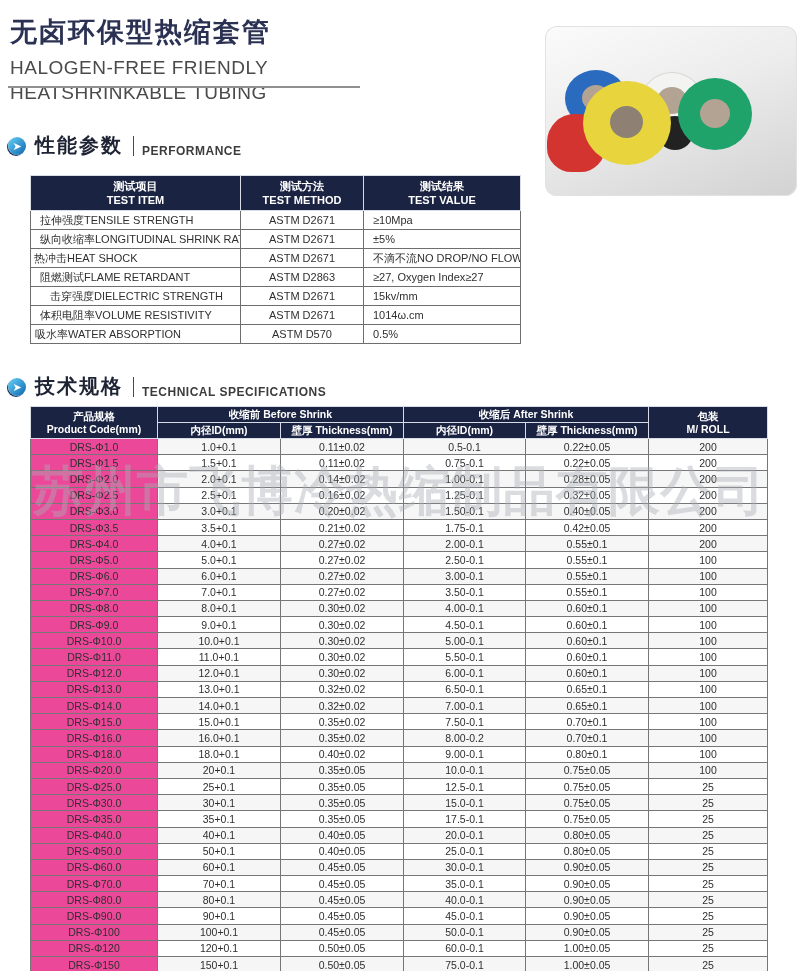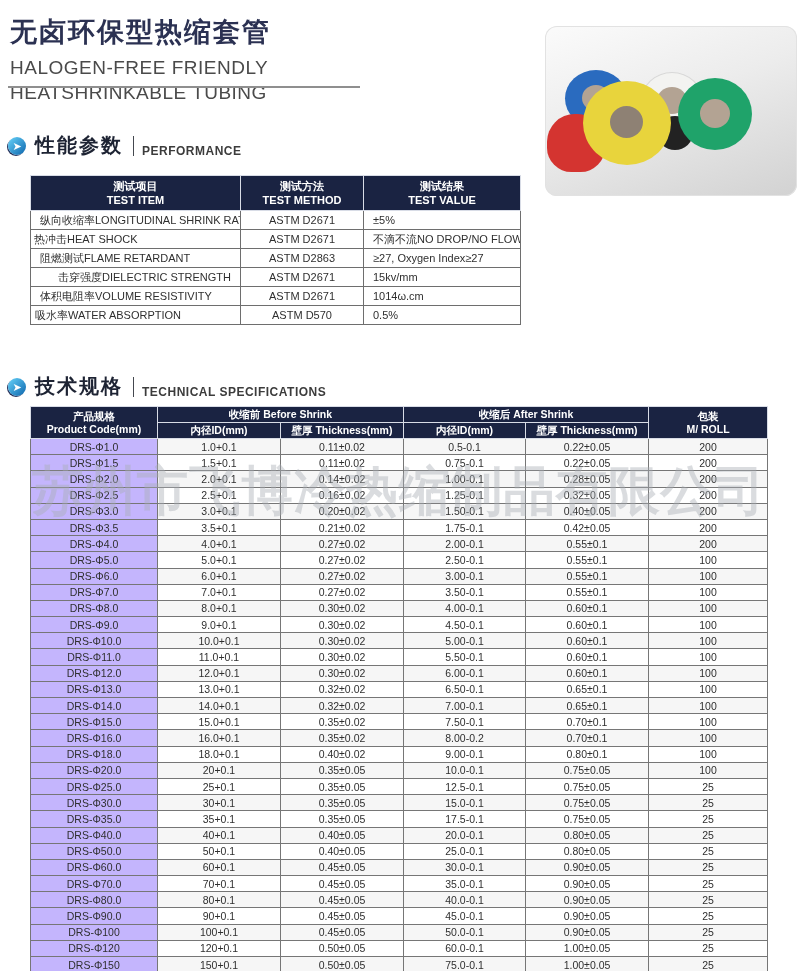--- a/index.html
+++ b/index.html
@@ -54,21 +54,21 @@
   .perf-table thead th{font-size:11px;line-height:14px;height:32px;}
   .perf-table tbody td{font-size:11px;height:18px;border:1px solid #6e6e6e;background:#fff;
     text-align:center;padding:0 3px;color:#2f2f2f;}
 
   
   .spec-table{position:absolute;left:30px;top:406px;width:737px;border:1px solid #3c3c3c;}
   .spec-table thead th{font-size:10.5px;line-height:12.5px;height:15px;padding:0;}
   .spec-table thead tr:first-child th[rowspan]{height:31px;}
   .spec-table tbody td{font-size:10.5px;height:15.2px;border:1px solid #767676;background:#ffffff;
     text-align:center;padding:0 2px;color:#2f2f2f;}
-  .spec-table tbody td:first-child{background:#c4b5fd;}
+  .spec-table tbody td:first-child{background:#ec4899;}
   .spec-table tbody tr:nth-child(odd) td:not(:first-child){background:#f6f6f6;}
 
   
   .watermark{position:absolute;left:32px;top:456px;width:745px;z-index:6;pointer-events:none;
     font-size:53px;font-weight:bold;color:#a8aeb5;opacity:0.42;white-space:nowrap;
     letter-spacing:1px;transform:scaleX(0.97);transform-origin:left center;}
 </style>
 </head>
 <body>
 
@@ -122,36 +122,41 @@
         <span>TEST METHOD</span>
       </th>
       <th>
         <span>测试结果</span>
         <span>TEST VALUE</span>
       </th>
     </tr>
   </thead>
   <tbody>
       <tr>
+        <td style="text-align: left; padding-left: 9px;">拉伸强度TENSILE STRENGTH</td>
+        <td>ASTM D2671</td>
+        <td style="text-align: left; padding-left: 9px;">≥10Mpa</td>
+      </tr>
+      <tr>
         <td style="text-align: left; padding-left: 9px;">纵向收缩率LONGITUDINAL SHRINK RATIO</td>
         <td>ASTM D2671</td>
         <td style="text-align: left; padding-left: 9px;">±5%</td>
       </tr>
       <tr>
         <td style="text-align: left; ">热冲击HEAT SHOCK</td>
         <td>ASTM D2671</td>
         <td style="text-align: right; padding-left: 9px;">不滴不流NO DROP/NO FLOW</td>
       </tr>
       <tr>
         <td style="text-align: left; padding-left: 9px;">阻燃测试FLAME RETARDANT</td>
         <td>ASTM D2863</td>
         <td style="text-align: left; padding-left: 9px;">≥27, Oxygen Index≥27</td>
       </tr>
       <tr>
-        <td style="text-align: left; padding-left: 27px;">击穿强度DIELECTRIC STRENGTH</td>
+        <td style="text-align: left; padding-left: 19px;">击穿强度DIELECTRIC STRENGTH</td>
         <td>ASTM D2671</td>
         <td style="text-align: left; padding-left: 9px;">15kv/mm</td>
       </tr>
       <tr>
         <td style="text-align: left; padding-left: 9px;">体积电阻率VOLUME RESISTIVITY</td>
         <td>ASTM D2671</td>
         <td style="text-align: left; padding-left: 9px;">1014ω.cm</td>
       </tr>
       <tr>
         <td style="text-align: left; padding-left: 4px;">吸水率WATER ABSORPTION</td>

